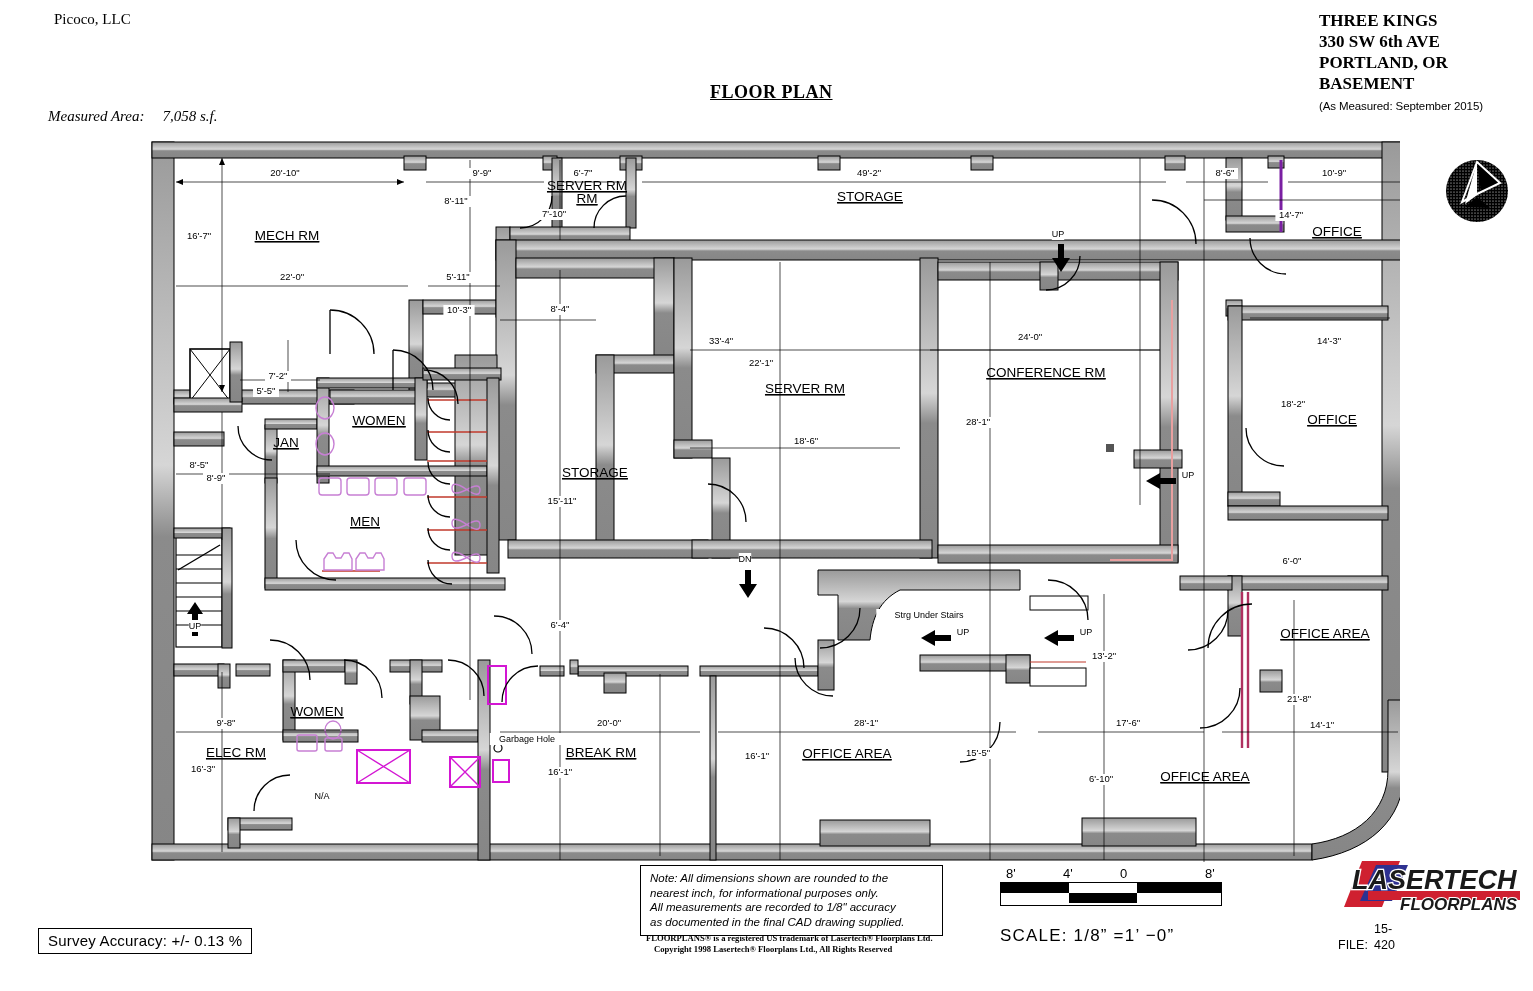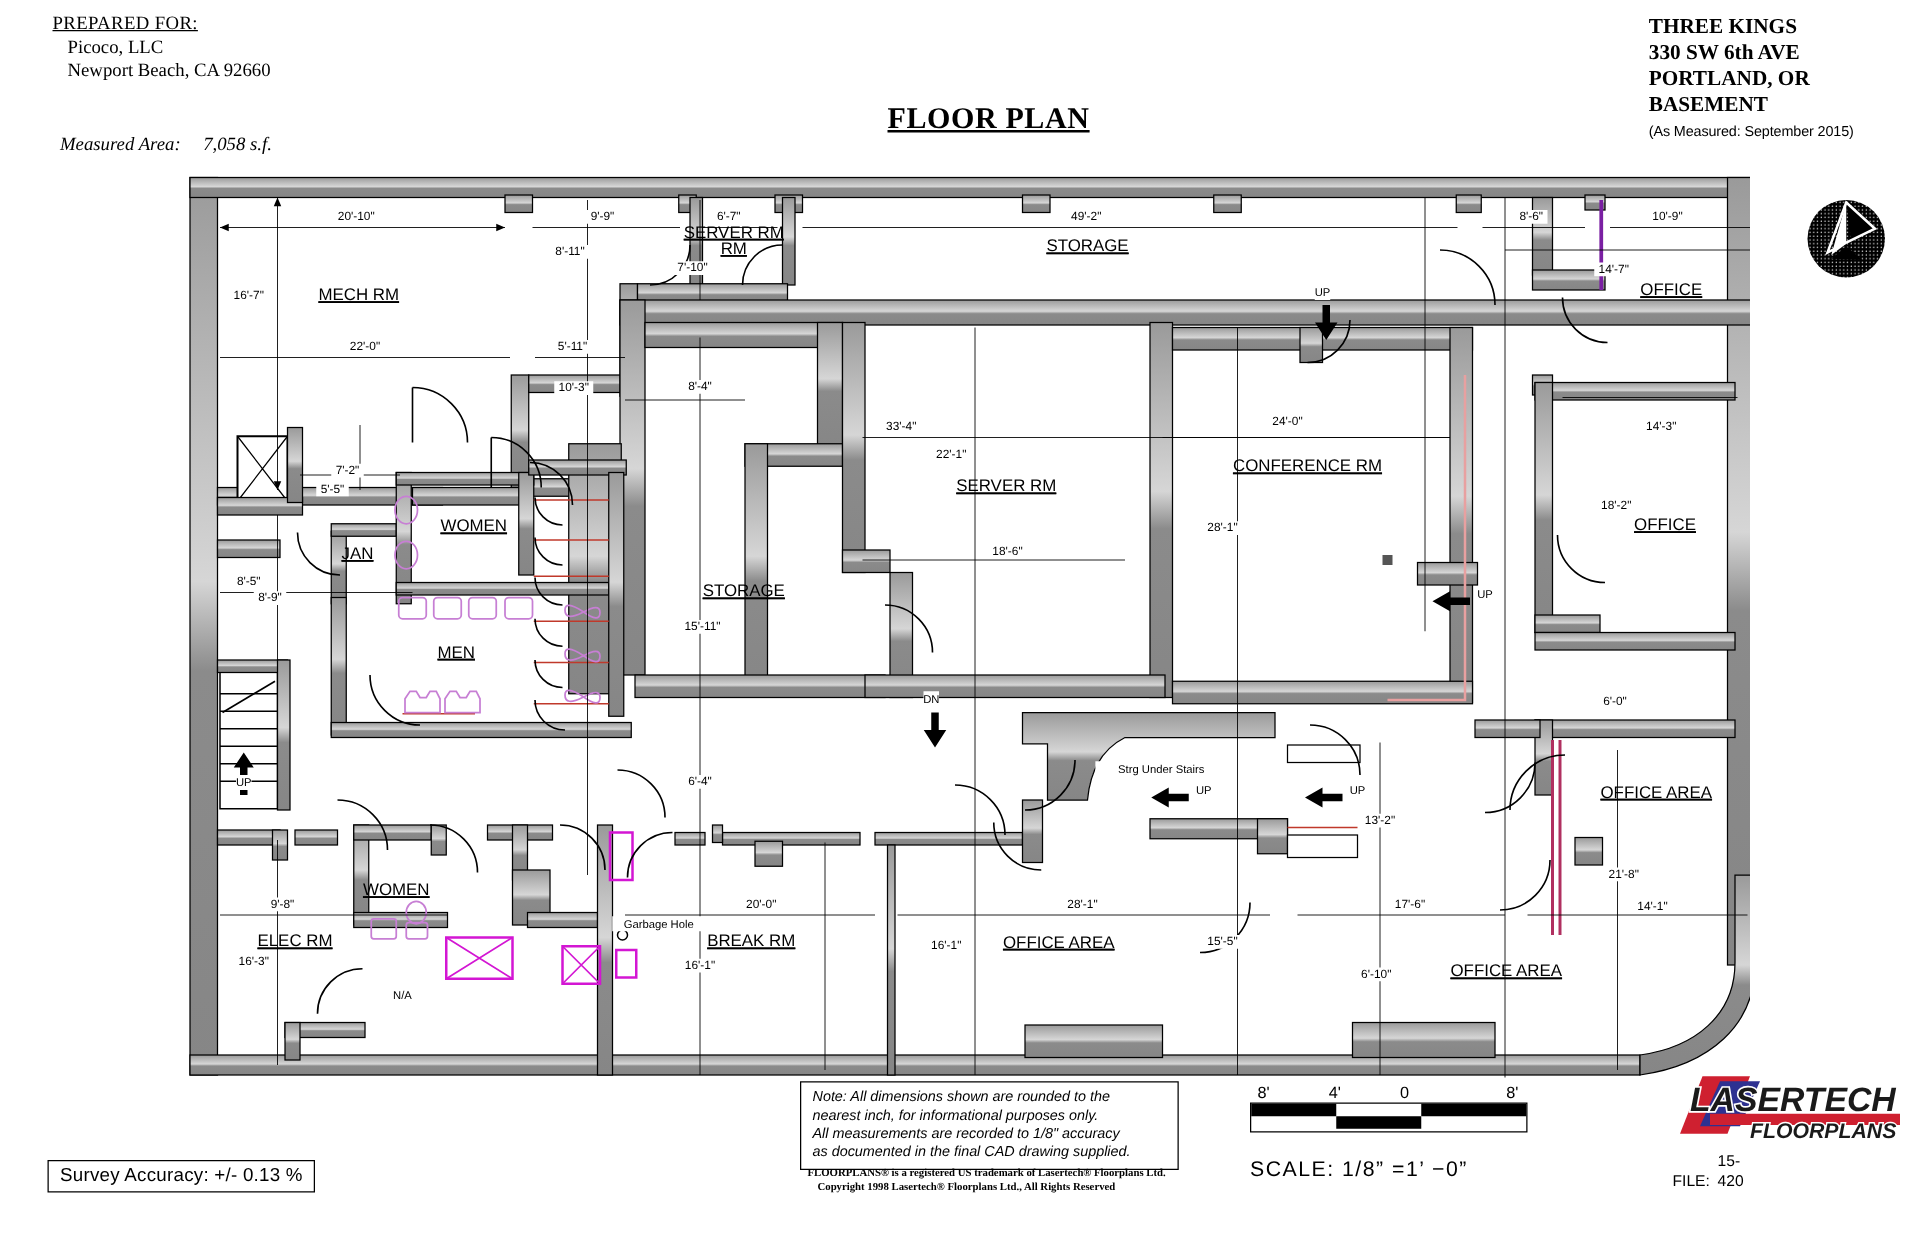--- a/index.html
+++ b/index.html
@@ -8,21 +8,21 @@
     width:1533px;height:991px;position:relative;overflow:hidden;
     font-family:"Liberation Sans", sans-serif;color:#000;
   }
   .abs{position:absolute;}
   
   #prepared-for{left:42px;top:10px;width:360px;font-family:"Liberation Serif",serif;font-size:15px;line-height:19px;}
   #prepared-for .hdr{text-decoration:underline;letter-spacing:.3px;}
   #prepared-for .ln{padding-left:12px;}
   #measured-area{left:48px;top:108px;font-family:"Liberation Serif",serif;font-style:italic;font-size:15px;}
   #measured-area .val{padding-left:18px;}
-  #floor-plan-title{left:710px;top:82px;font-family:"Liberation Serif",serif;font-weight:bold;font-size:24px;text-decoration:underline;letter-spacing:.5px;}
+  #floor-plan-title{left:710px;top:82px;font-family:"Liberation Serif",serif;font-weight:bold;font-size:18px;text-decoration:underline;letter-spacing:.5px;}
   #bldg-info{right:14px;top:10px;text-align:left;width:200px;font-family:"Liberation Serif",serif;font-weight:bold;font-size:17px;line-height:21px;}
   #bldg-info .lvl{}
   #bldg-info .asmeas{font-family:"Liberation Sans",sans-serif;font-weight:normal;font-size:11.5px;margin-top:2px;letter-spacing:-.1px;}
   
   #survey-accuracy{left:38px;top:928px;border:1.5px solid #000;padding:3px 9px 4px 9px;font-size:15px;letter-spacing:.2px;}
   
   #note-box{left:640px;top:865px;width:284px;border:1.5px solid #000;padding:5px 8px 6px 9px;
     font-family:"Liberation Sans",sans-serif;font-style:italic;font-size:11.5px;line-height:14.5px;}
   #trademark{left:646px;top:933px;width:300px;font-family:"Liberation Serif",serif;font-size:8.6px;line-height:11px;font-weight:bold;}
   #trademark .l2{padding-left:8px;}
@@ -44,23 +44,21 @@
   #plan{left:0;top:0;width:1533px;height:991px;pointer-events:none;}
   text{font-family:"Liberation Sans",sans-serif;}
   .rml{font-size:13.5px;text-anchor:middle;text-decoration:underline;}
   .dim{font-size:9.5px;text-anchor:middle;}
   .tiny{font-size:9px;text-anchor:middle;}
 </style>
 </head>
 <body>
 
 <div class="abs" id="prepared-for">
-  <div class="hdr">PREPARED FOR:</div>
   <div class="ln">Picoco, LLC</div>
-  <div class="ln">Newport Beach, CA  92660</div>
 </div>
 
 <div class="abs" id="measured-area">
   <span>Measured Area:</span><span class="val">7,058 s.f.</span>
 </div>
 
 <div class="abs" id="floor-plan-title">FLOOR PLAN</div>
 
 <div class="abs" id="bldg-info">
   <div>THREE KINGS</div>

